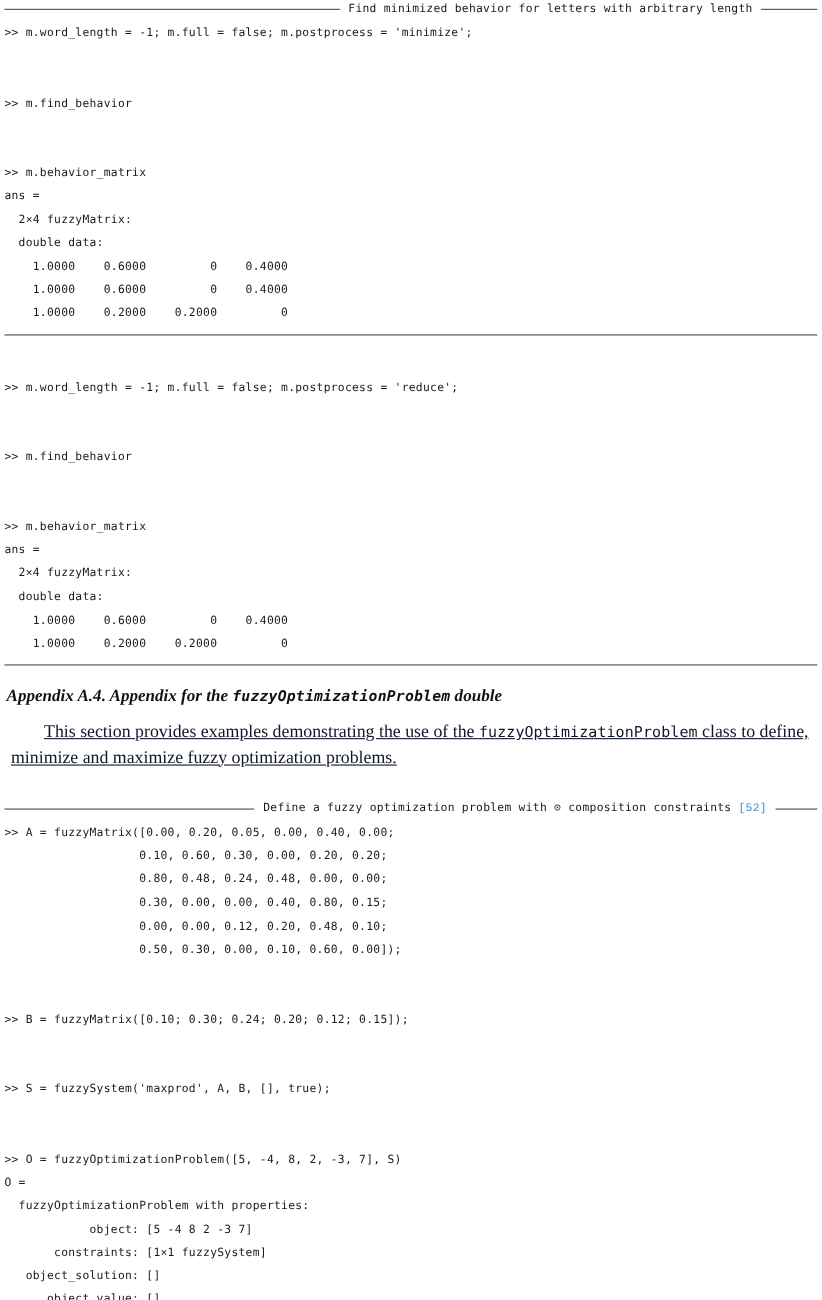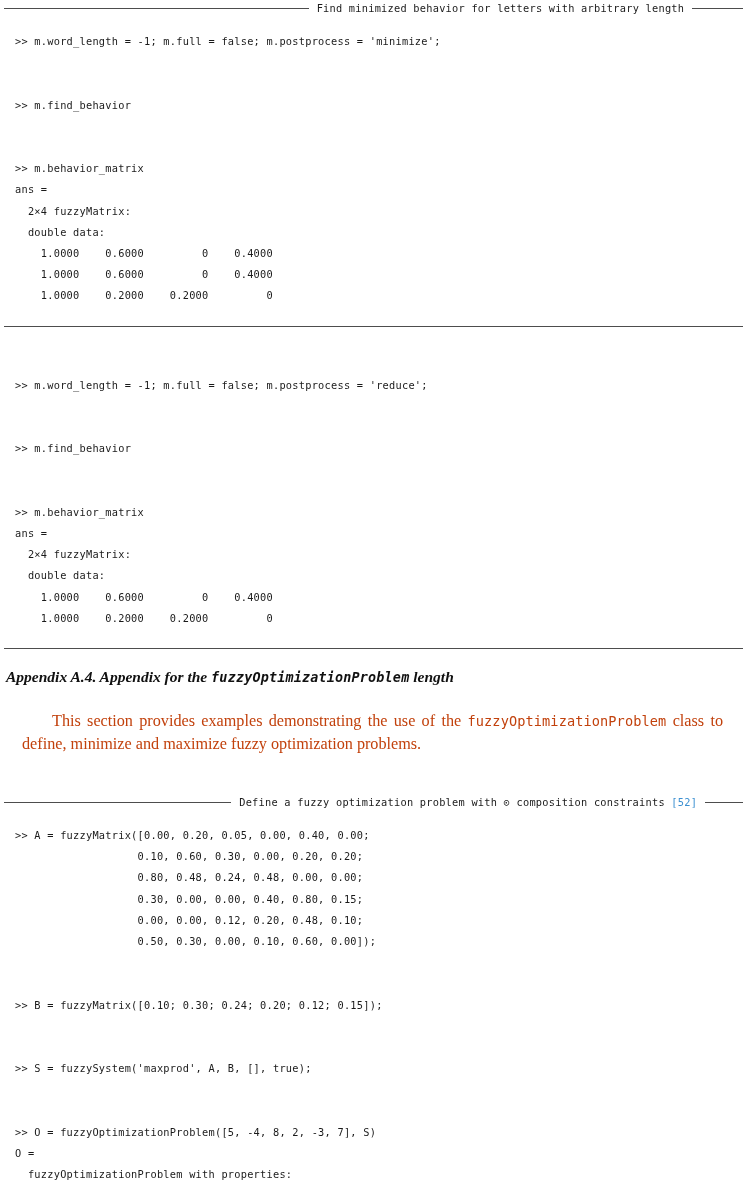--- a/index.html
+++ b/index.html
@@ -51,37 +51,37 @@
     flex: 0 0 auto;
     padding: 0 8px;
     font-family: "DejaVu Sans Mono", "Liberation Mono", monospace;
     font-size: 10.3px;
     letter-spacing: 0.25px;
     color: #1a1a1a;
     white-space: pre;
     line-height: 1;
   }
 
-  .cite { color: #3a8fd1; }
+  .cite { color: #3a8fd1; font-family: Liberation Mono, monospace; }
 
   .rule-full {
     width: 100%;
     height: 0;
     border-top: 1.1px solid #4d4d4d;
     margin: 0;
   }
 
   .code {
     font-family: "DejaVu Sans Mono", "Liberation Mono", monospace;
     font-size: 10.3px;
     line-height: 21.2px;
     letter-spacing: 0.25px;
     white-space: pre;
     color: #1a1a1a;
-    margin: 11px;
+    margin: 0;
     padding: 0;
   }
 
   .gap-after-rule  { height: 4px; }
   .gap-block       { height: 33px; }
   .gap-small       { height: 8px; }
 
   
   .sec-head {
     font-family: "Liberation Serif", "DejaVu Serif", serif;
@@ -97,24 +97,25 @@
     font-style: italic;
     font-size: 13.4px;
     letter-spacing: 0.2px;
   }
 
   .para {
     font-family: "Liberation Serif", "DejaVu Serif", serif;
     font-size: 16.2px;
     line-height: 22.5px;
     text-align: justify;
-    margin: 16px;
+    margin: 4px;
     padding: 0 4px 0 2px;
     text-indent: 30px;
-    color: #c2410c;
+    color: #0f172a;
+    text-decoration: underline;
   }
   .para .mono {
     font-family: "DejaVu Sans Mono", "Liberation Mono", monospace;
     font-size: 13.6px;
     letter-spacing: 0.1px;
   }
 </style>
 </head>
 <body>
 
@@ -159,21 +160,21 @@
   2×4 fuzzyMatrix:
   double data:
     1.0000    0.6000         0    0.4000
     1.0000    0.2000    0.2000         0</pre>
     <div class="gap-small"></div>
     <div class="rule-full"></div>
   </div>
 
   <div style="height:18px"></div>
 
-  <h3 class="sec-head"><span>Appendix A.4. Appendix for the </span><span class="mono-it">fuzzyOptimizationProblem</span><span> length</span></h3>
+  <h3 class="sec-head"><span>Appendix A.4. Appendix for the </span><span class="mono-it">fuzzyOptimizationProblem</span><span> double</span></h3>
 
   <div style="height:6px"></div>
 
   <p class="para"><span>This section provides examples demonstrating the use of the </span><span class="mono">fuzzyOptimizationProblem</span><span> class to define, minimize and maximize fuzzy optimization problems.</span></p>
 
   <div style="height:23px"></div>
 
   <div class="listing">
     <div class="rule-title">
       <span class="rule-seg left"></span>

